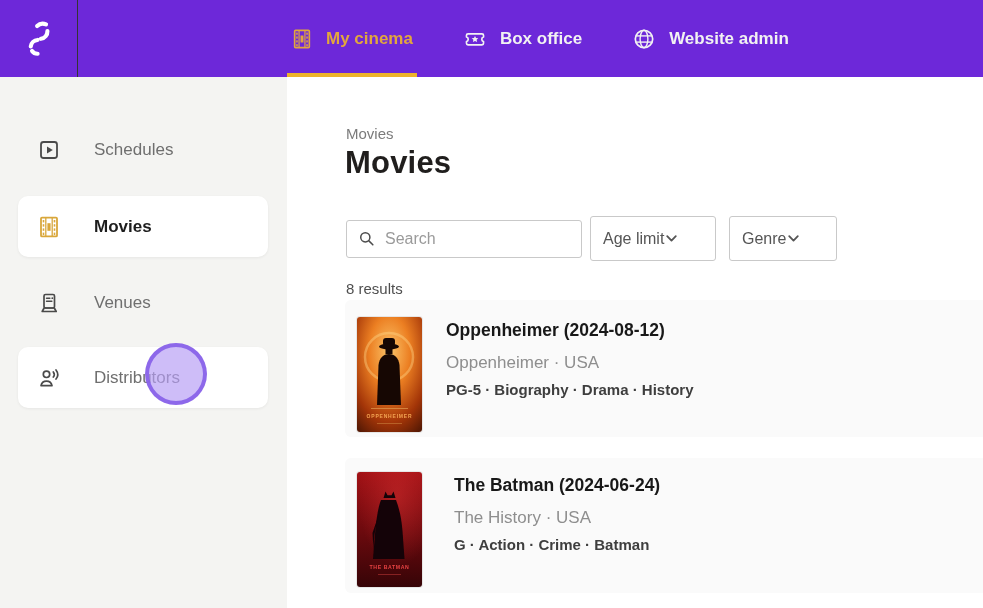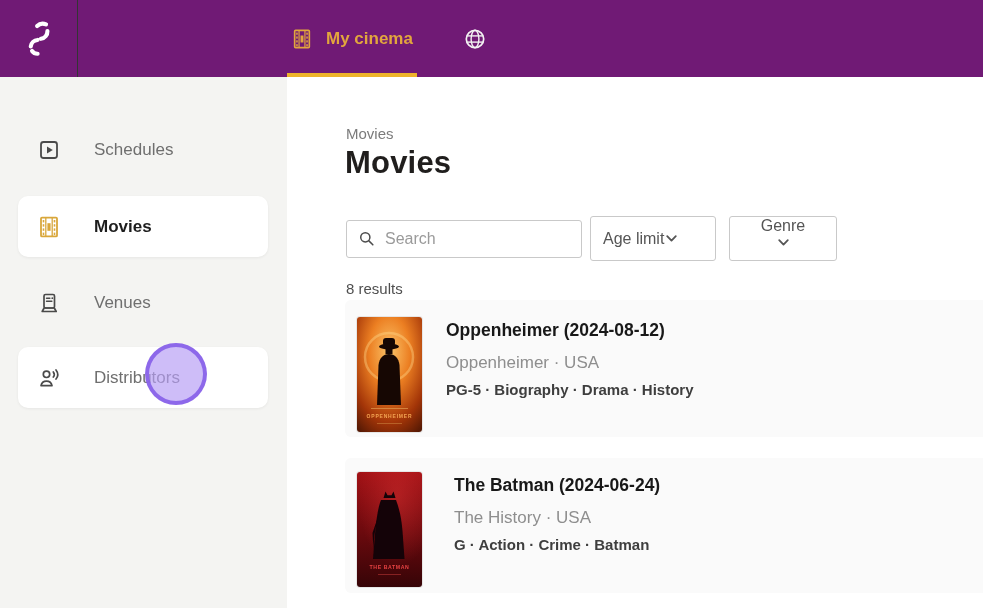--- a/index.html
+++ b/index.html
@@ -8,21 +8,21 @@
     position:relative;
     font-family:"Liberation Sans", sans-serif;
     background:#ffffff;
     color:#222;
   }
   svg { display:block; }
 
   
   .topbar {
     position:absolute; top:0; left:0; width:983px; height:77px;
-    background:#701a75; display:flex; align-items:stretch;
+    background:#6d28d9; display:flex; align-items:stretch;
   }
   .logo-box {
     width:78px; display:flex; align-items:center; justify-content:center;
     border-right:1px solid #343434;
   }
   .tabs { display:flex; margin-left:209px; }
   .tab {
     position:relative; display:flex; align-items:center; gap:13px;
     padding:0 4px; margin-right:42px;
     color:#f2f2f2; font-size:17px; font-weight:600; cursor:pointer;
@@ -92,21 +92,21 @@
     border:none; outline:none; flex:1; font-size:16px; color:#333;
     font-family:"Liberation Sans", sans-serif; background:transparent; min-width:0;
   }
   .search-box input::placeholder { color:#9a9a9a; }
   .select-box {
     height:45px; border:1px solid #c9c9c9; border-radius:3px; background:#fff;
     display:flex; align-items:center; justify-content:flex-start;
     padding:0 12px; font-size:16px; color:#555; cursor:pointer;
   }
   .select-age { width:126px; margin-right:13px; }
-  .select-genre { width:108px;flex-direction:column; }
+  .select-genre { width:108px; }
   .select-box .chev { color:#555; }
 
   .results-count {
     position:absolute; left:59px; top:203px; font-size:15px; color:#4f4f4f;
   }
 
   .movie-card {
     position:absolute; left:58px; right:0; height:137px;
     background:#fafafa; border-radius:6px 0 0 6px;
     display:flex; cursor:pointer;
@@ -158,26 +158,37 @@
             <rect x="10.4" y="8.2" width="3.2" height="7.6"></rect>
           </g>
         </svg>
       </span>
       <span>My cinema</span>
       <span class="tab-underline"></span>
     </div>
     <div class="tab">
       <span class="icn">
         <svg width="24" height="24" viewBox="0 0 24 24" fill="none" stroke="currentColor">
+          <path d="M5 6.8h14q1.5 0 1.5 1.5v1.7a2.4 2.4 0 0 0 0 4.6v1.7q0 1.5-1.5 1.5H5q-1.5 0-1.5-1.5v-1.7a2.4 2.4 0 0 0 0-4.6V8.3Q3.5 6.8 5 6.8Z" stroke-width="1.7" stroke-linejoin="round"></path>
+          <path d="M12 8.9l1 2.1 2.3.2-1.7 1.6.5 2.2-2.1-1.1-2.1 1.1.5-2.2-1.7-1.6 2.3-.2z" fill="currentColor" stroke="none"></path>
+        </svg>
+      </span>
+      <span>Box office</span>
+
+    </div>
+    <div class="tab">
+      <span class="icn">
+        <svg width="24" height="24" viewBox="0 0 24 24" fill="none" stroke="currentColor">
           <circle cx="12" cy="12" r="8.7" stroke-width="1.7"></circle>
           <ellipse cx="12" cy="12" rx="3.9" ry="8.7" stroke-width="1.4"></ellipse>
           <line x1="3.8" y1="8.9" x2="20.2" y2="8.9" stroke-width="1.4"></line>
           <line x1="3.8" y1="15.1" x2="20.2" y2="15.1" stroke-width="1.4"></line>
         </svg>
       </span>
+      <span>Website admin</span>
 
     </div>
   </nav>
 </header>
 
 <aside class="sidebar">
   <div class="side-item si-schedules">
     <span class="icn">
       <svg width="24" height="24" viewBox="0 0 24 24" fill="none" stroke="currentColor">
         <rect x="4" y="4" width="16" height="16" rx="2.5" stroke-width="1.8"></rect>

